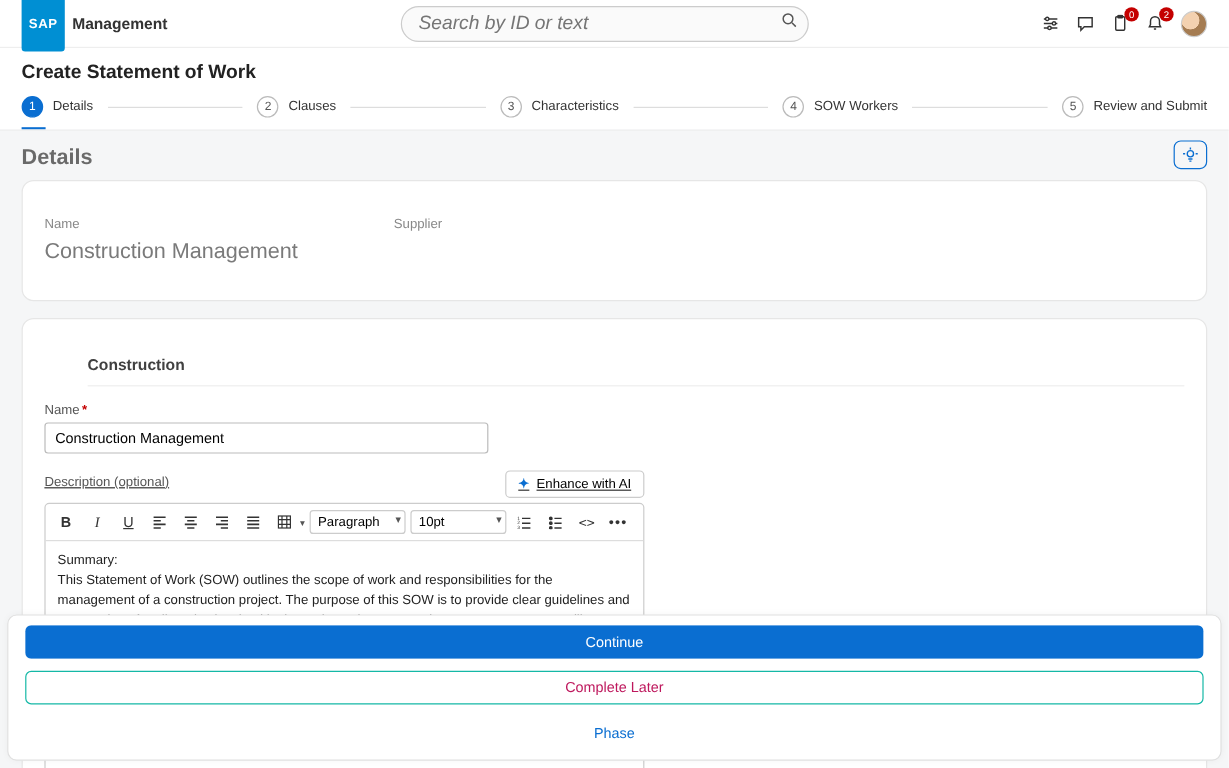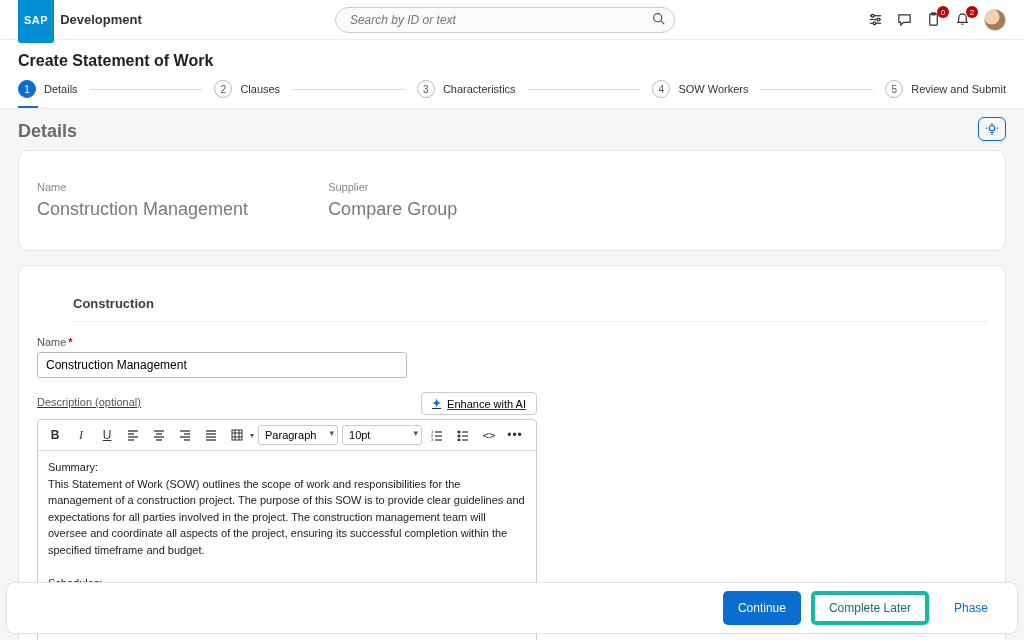--- a/index.html
+++ b/index.html
@@ -3,21 +3,21 @@
 <meta charset="utf-8">
 <style>
   * { box-sizing: border-box; margin: 0; padding: 0; }
   body { font-family: Arial, Helvetica, sans-serif; font-size: 12px; color: #333; background: #fff; }
   .header { display: flex; align-items: center; padding: 6px 18px; border-bottom: 1px solid #eee; height: 40px; }
   .brand { display: flex; align-items: center; gap: 6px; }
   .sap-logo { background:#008fd3; color:#fff; font-weight:bold; font-size:11px; padding:17px 6px; border-radius:3px; letter-spacing:0.5px; display:flex; align-items:center;}
   .brand-text { font-weight:600; font-size:13px; color:#333; }
   .search-wrap { flex:1; display:flex; justify-content:center; }
   .search { width: 340px; position:relative; }
-  .search input { width:100%; border:1px solid #ccc; border-radius:16px; padding:5px 30px 5px 14px; font-size:12px; font-style:italic; color:#666; background:#fafafa;}
+  .search input { width:100%; border:1px solid #ccc; border-radius:16px; padding:5px 30px 5px 14px; font-size:16px; font-style:italic; color:#666; background:#fafafa;}
   .search .s-icon { position:absolute; right:10px; top:5px; color:#555; font-size:13px;}
   .header-icons { display:flex; align-items:center; gap:14px; }
   .hicon { position:relative; color:#333; font-size:14px; cursor:pointer; }
   .badge { position:absolute; top:-6px; right:-8px; background:#c40000; color:#fff; font-size:8px; border-radius:50%; width:12px; height:12px; display:flex; align-items:center; justify-content:center; }
   .avatar { width:22px; height:22px; border-radius:50%; background: radial-gradient(circle at 35% 35%, #f3d1b0 40%, #a57c52 42%); border:1px solid #ccc;}
   .page { padding: 12px 18px 0 18px; }
   h1.page-title { font-size:16px; font-weight:800; color:#222; }
   .stepper { display:flex; align-items:center; margin:10px 0 8px 0; gap:0; }
   .step { display:flex; align-items:center; gap:8px; }
   .step-num { width:18px; height:18px; border-radius:50%; border:1px solid #bbb; display:flex; align-items:center; justify-content:center; font-size:10px; color:#555;}
@@ -39,34 +39,34 @@
   .desc-row { display:flex; align-items:center; justify-content:space-between; width:500px; margin-top:14px;text-decoration:underline;}
   .enhance-btn { border:1px solid #ccc; background:#fff; border-radius:4px; padding:4px 10px; font-size:11px; display:flex; align-items:center; gap:6px; cursor:pointer;}
   .enhance-btn .spark { color:#0a6ed1; font-weight:bold;}
   .editor { width:500px; border:1px solid #ccc; border-radius:4px; margin-top:4px; }
   .toolbar { display:flex; align-items:center; gap:4px; padding:4px 6px; border-bottom:1px solid #ddd; flex-wrap:wrap;}
   .tbtn { width:22px; height:22px; display:flex; align-items:center; justify-content:center; border-radius:3px; color:#333; font-size:12px; cursor:pointer;}
   .tsel { border:1px solid #ccc; border-radius:3px; font-size:11px; padding:3px 16px 3px 6px; background:#fff; appearance:none; position:relative;}
   .tsel-wrap { position:relative; display:inline-block;}
   .tsel-wrap::after { content:"▾"; position:absolute; right:4px; top:3px; font-size:9px; color:#555; pointer-events:none;}
   .editor-body { padding:8px 10px; font-size:11px; line-height:1.5; color:#222; height:260px; overflow:hidden; white-space:pre-wrap;}
-  .footer { position:fixed; bottom:0; left:0; right:0; background:#fff; border:1px solid #e0e0e0; border-radius:8px; margin:6px; padding:8px 14px; display:flex; justify-content:flex-end; gap:10px; box-shadow:0 0 6px rgba(0,0,0,0.04);}
+  .footer { position:fixed; bottom:0; left:0; right:0; background:#fff; border:1px solid #e0e0e0; border-radius:8px; margin:6px; padding:8px 14px; display:flex; justify-content:flex-end; gap:10px; box-shadow:0 0 6px rgba(0,0,0,0.04);flex-direction:column;}
   .btn { border-radius:5px; padding:6px 14px; font-size:12px; cursor:pointer; border:1px solid transparent;}
   .btn-primary { background:#0a6ed1; color:#fff;}
-  .btn-outline { background:#fff; color:#0f766e; border:4px solid #14b8a6;}
+  .btn-outline { background:#fff; color:#be185d; border:1px solid #14b8a6;}
   .btn-text { background:transparent; color:#0a6ed1;}
   svg { display:block; }
 </style>
 </head>
 <body>
 
 <div class="header">
   <div class="brand">
     <div class="sap-logo">SAP</div>
-    <div class="brand-text">Development</div>
+    <div class="brand-text">Management</div>
   </div>
   <div class="search-wrap">
     <div class="search">
       <input type="text" placeholder="Search by ID or text" style="">
       <span class="s-icon">
         <svg width="13" height="13" viewBox="0 0 16 16">
             <circle cx="7" cy="7" r="5" stroke="#555" stroke-width="1.5" fill="none"></circle>
             <line x1="11" y1="11" x2="15" y2="15" stroke="#555" stroke-width="1.5"></line>
           </svg>
       </span>
@@ -151,21 +151,20 @@
   <h2 class="section-h">Details</h2>
 
   <div class="card">
     <div class="detail-row">
       <div class="detail-item">
         <div class="dlabel">Name</div>
         <div class="dvalue">Construction Management</div>
       </div>
       <div class="detail-item">
         <div class="dlabel">Supplier</div>
-        <div class="dvalue">Compare Group</div>
       </div>
     </div>
   </div>
 
   <div class="card">
     <div class="sub-h">Construction</div>
 
     <div class="form-label">
       <span>Name</span>
         <span class="req">*</span>

